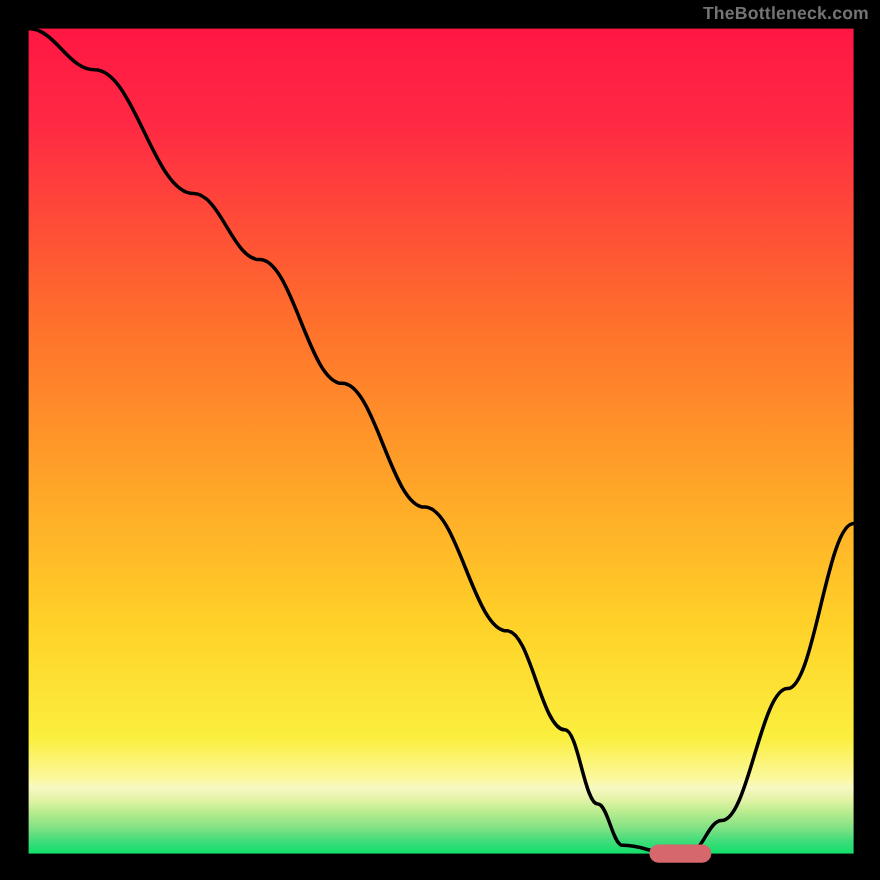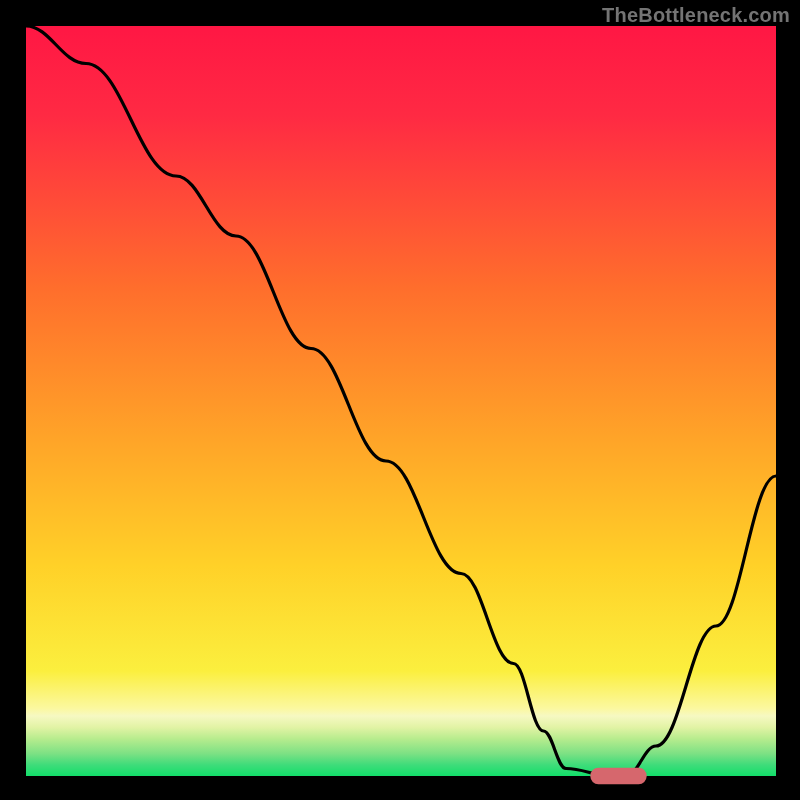--- a/index.html
+++ b/index.html
@@ -15,21 +15,21 @@
     position: absolute;
     top: 0;
     left: 0;
     width: 800px;
     height: 800px;
   }
   .branding {
     position: absolute;
     top: 4px;
     right: 10px;
-    font-size: 20px;
+    font-size: 16px;
     font-weight: 600;
     color: #747474;
     letter-spacing: 0.2px;
   }
   svg {
     display: block;
   }
 </style>
 </head>
 <body>

